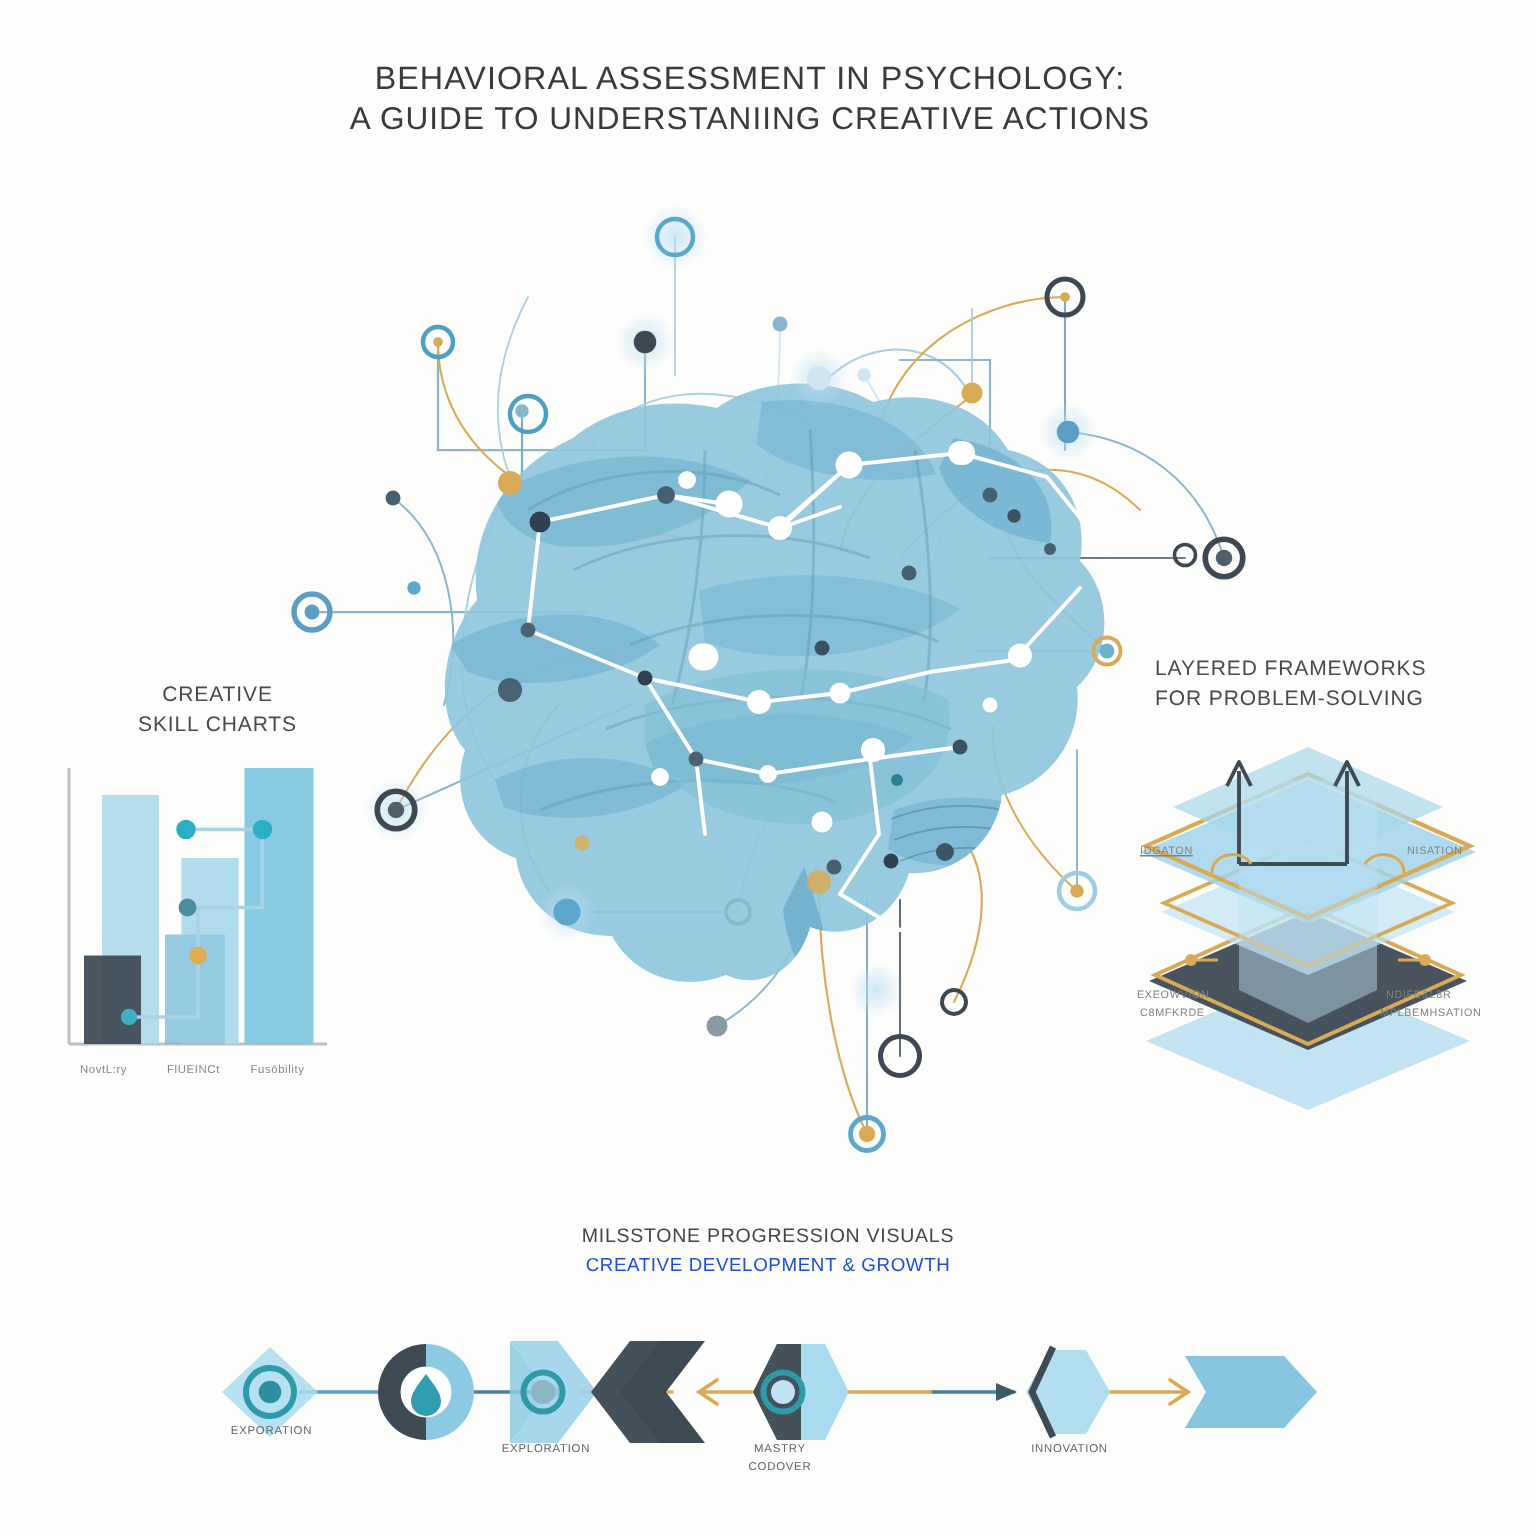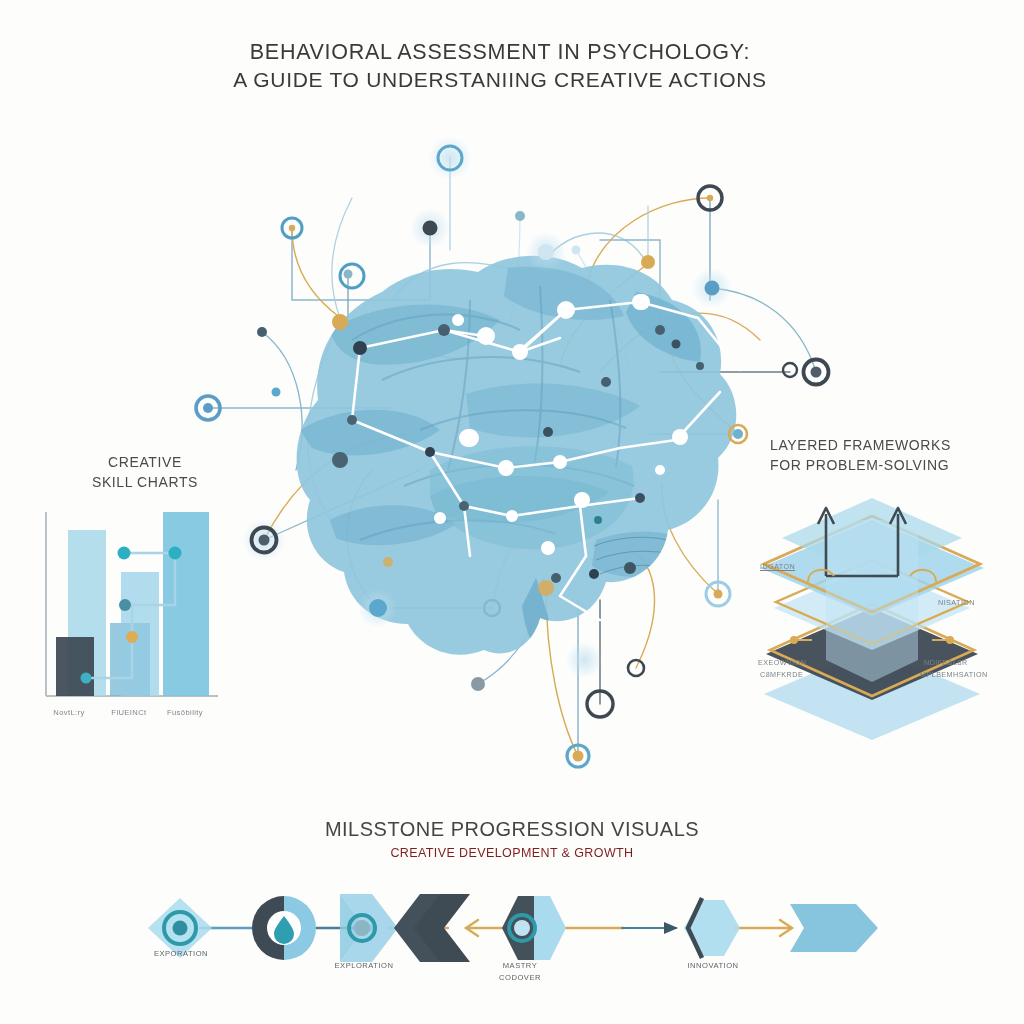--- a/index.html
+++ b/index.html
@@ -56,22 +56,22 @@
     top: 435px;
     width: 230px;
     text-align: left;
   }
   #milestone-heading {
     left: 0;
     top: 815px;
     width: 1024px;
     text-align: center;
   }
-  #milestone-heading .mh1 { font-size: 20px; color: #454545; letter-spacing:0.5px;}
-  #milestone-heading .mh2 { font-size: 12.5px; color: #7f1d1d; letter-spacing:0.4px;}
+  #milestone-heading .mh1 { font-size: 13px; color: #454545; letter-spacing:0.5px;}
+  #milestone-heading .mh2 { font-size: 12.5px; color: #1d4ed8; letter-spacing:0.4px;}
 
   
   .micro-label {
     position: absolute;
     font-size: 7.2px;
     color: #7d8287;
     letter-spacing: 0.45px;
     line-height: 1.5;
     white-space: nowrap;
   }
@@ -405,21 +405,21 @@
       <path d="M796 640 L812 640"></path>
       <path d="M948 640 L932 640"></path>
     </g>
     <g>
       <circle cx="794" cy="640" r="4" fill="#d9aa55"></circle>
       <circle cx="950" cy="640" r="4" fill="#d9aa55"></circle>
     </g>
   </svg>
 
   <div class="micro-label" style="left:760px; top:562px;text-decoration:underline;">IDGATON</div>
-  <div class="micro-label" style="left:938px; top:562px;margin-top:36px;">NISATION</div>
+  <div class="micro-label" style="left:938px; top:562px;">NISATION</div>
   <div class="micro-label" style="left:758px; top:658px;">EXEOWVION</div>
   <div class="micro-label" style="left:760px; top:670px;">C8MFKRDE</div>
   <div class="micro-label" style="left:924px; top:658px;text-align:right;">NDIFE&amp;L8R</div>
   <div class="micro-label" style="left:920px; top:670px;">MPLBEMHSATION</div>
 
   <div class="panel-heading" id="milestone-heading">
     <div class="mh1">MILSSTONE PROGRESSION VISUALS</div>
     <div class="mh2">CREATIVE DEVELOPMENT &amp; GROWTH</div>
   </div>
 

